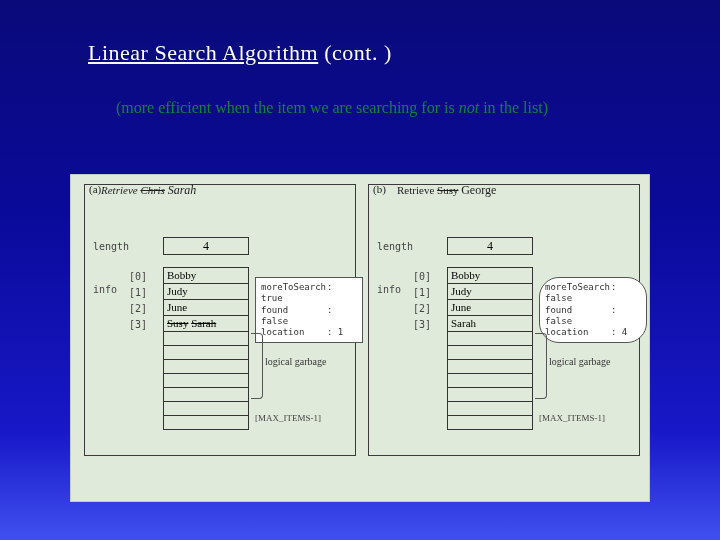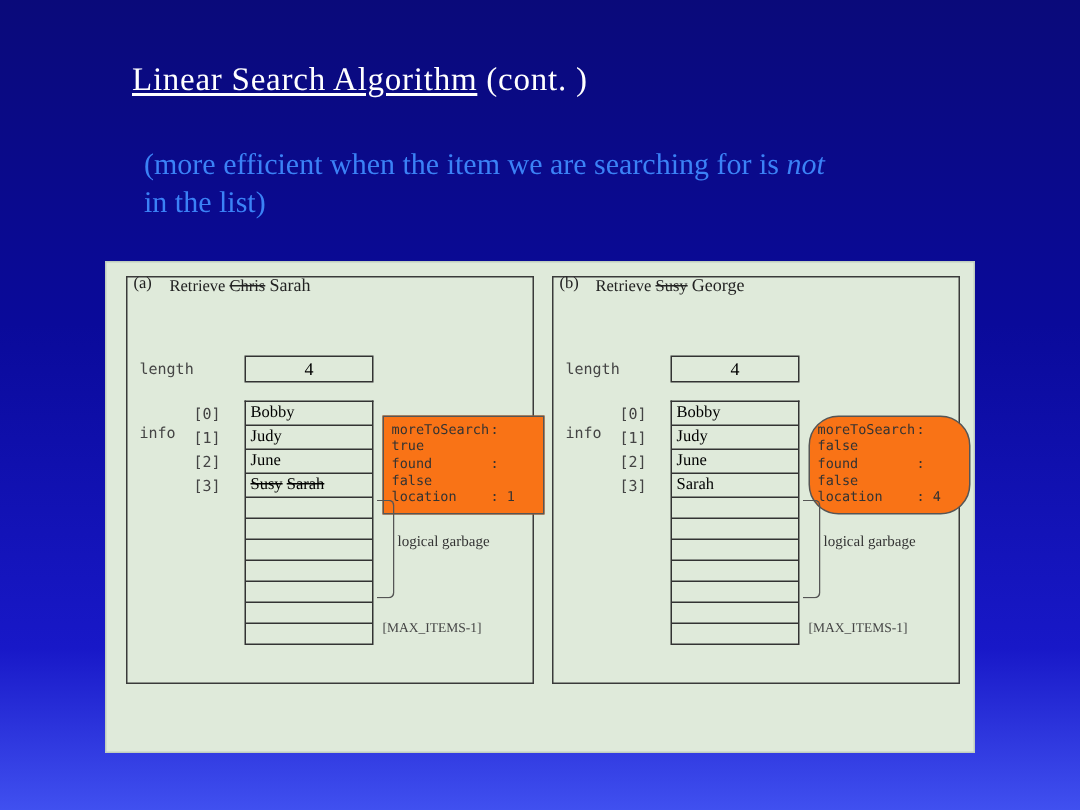--- a/index.html
+++ b/index.html
@@ -14,23 +14,23 @@
     top: 40px;
     left: 88px;
     color: #fff;
     font-size: 22px;
     letter-spacing: 0.5px;
   }
   .title .u { text-decoration: underline; }
   .subtitle {
     position: absolute;
     top: 98px;
-    left: 96px;
-    color: #3b82f6;
-    font-size: 20px;
+    left: 116px;
+    color: #15803d;
+    font-size: 16px;
     line-height: 1.25;
     width: 460px;
   }
   .subtitle .em { font-style: italic; }
   .figure {
     position: absolute;
     top: 174px;
     left: 70px;
     width: 580px;
     height: 328px;
@@ -137,21 +137,21 @@
   .status-box {
     position: absolute;
     left: 170px;
     width: 108px;
     border: 1px solid #555;
     font-size: 9px;
     font-family: monospace;
     color: #333;
     padding: 4px 5px;
     line-height: 1.25;
-    background: #f97316;
+    background: #ffffff;
   }
   .status-box .k { display: inline-block; width: 66px; }
   .caption {
     position: absolute;
     left: 26px;
     bottom: 8px;
     font-size: 11px;
     color: #1a3a6a;
     font-family: "Times New Roman", serif;
   }
@@ -166,21 +166,21 @@
 </div>
 
 <div class="subtitle">
   <span>(more efficient when the item we are searching for is </span><span class="em">not</span><span> in the list)</span>
 </div>
 
 <div class="figure">
 
   <div class="pane a">
     <div class="pane-label">(a)</div>
-    <div class="ret" style="left:28px;">
+    <div class="ret" style="left:16px;font-style:italic;">
       <span>Retrieve </span><span class="strike">Chris</span>
       <span class="hand">Sarah</span>
     </div>
 
     <div class="len-label">length</div>
     <div class="len-box">4</div>
 
     <div class="info-label">info</div>
     <div class="idx" style="top:86px;">[0]</div>
     <div class="idx" style="top:102px;">[1]</div>

